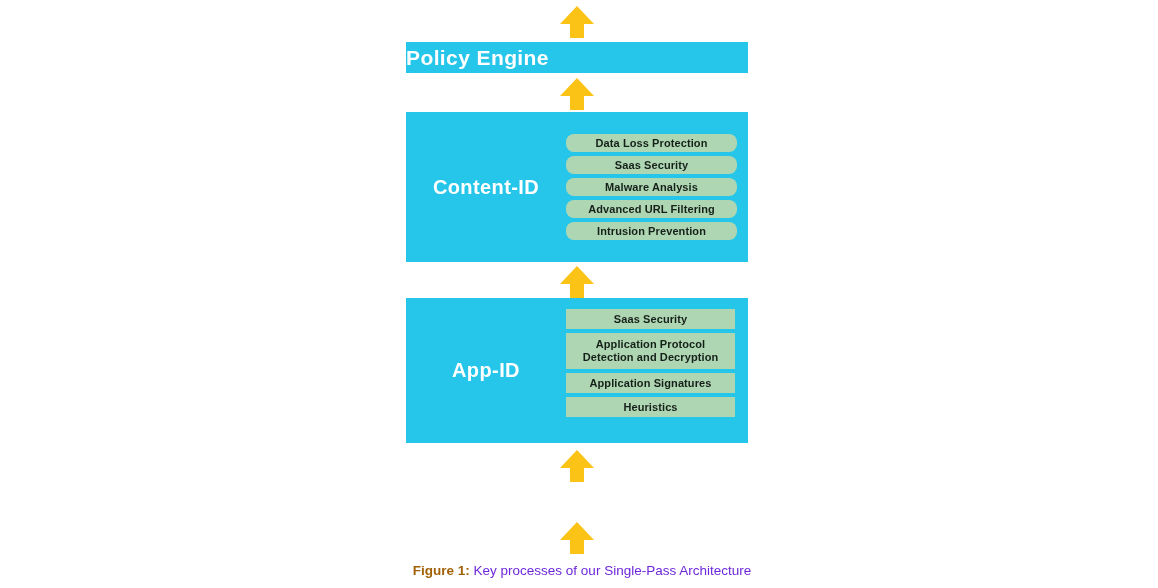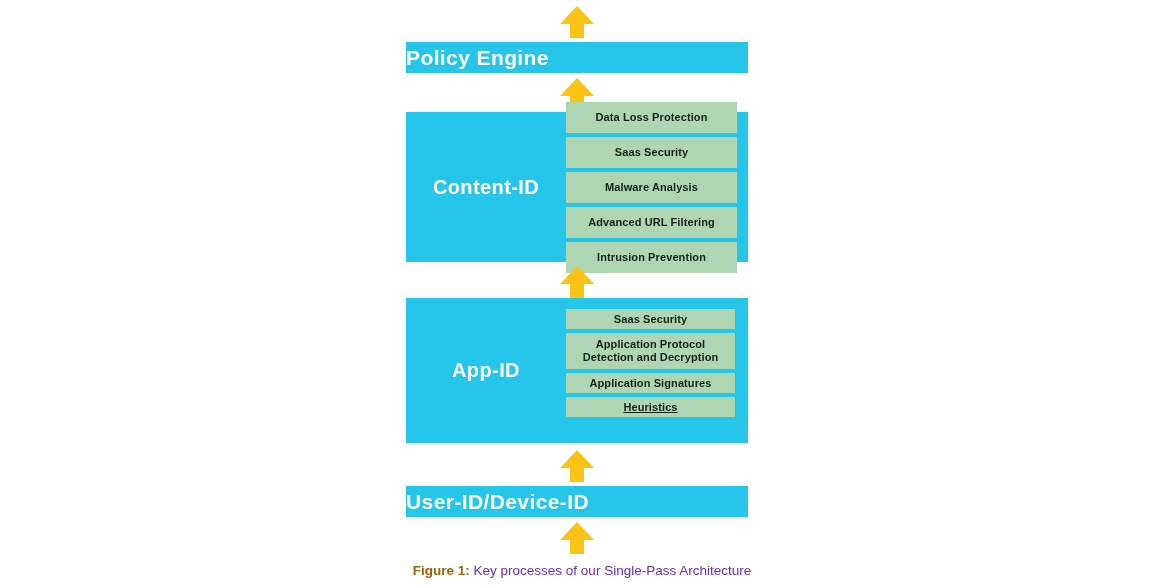--- a/index.html
+++ b/index.html
@@ -106,33 +106,34 @@
     display: flex;
     align-items: center;
     justify-content: center;
     box-sizing: border-box;
     padding: 2px 4px;
   }
 
   
   #content-id-block .stack-items { padding-right: 11px; }
   #content-id-block .sub-box {
-    height: 31px;
+    height: 18px;
     margin-bottom: 4px;
+    border-radius: 8px;
   }
   #content-id-block .sub-box:last-child { margin-bottom: 0; }
 
   
   #app-id-block .stack-items { padding-right: 13px; }
   #app-id-block .sub-box {
     height: 20px;
     margin-bottom: 4px;
   }
   #app-id-block .sub-box.tall { height: 36px; }
-  #app-id-block .sub-box:last-child { margin-bottom: 15px; text-decoration: underline; }
+  #app-id-block .sub-box:last-child { margin-bottom: 15px; }
 
   
   #caption {
     position: absolute;
     left: 406px;
     top: 563px;
     width: 352px;
     font-size: 13.5px;
     color: #1a1a1a;
     text-align: center;
@@ -193,23 +194,20 @@
       <div class="sub-box">Application Signatures</div>
       <div class="sub-box">Heuristics</div>
     </div>
   </div>
 
   <div class="arrow" style="top:450px;">
     <span class="head"></span>
     <span class="stem"></span>
   </div>
 
-  <div class="bar simple" style="top:486px;">
-    <span class="bar-title">User-ID/Device-ID</span>
-  </div>
 
   <div class="arrow" style="top:522px;">
     <span class="head"></span>
     <span class="stem"></span>
   </div>
 
   <div id="caption">
     <span class="fig-label">Figure 1:</span><span class="fig-text"> Key processes of our Single-Pass Architecture</span>
   </div>
 

